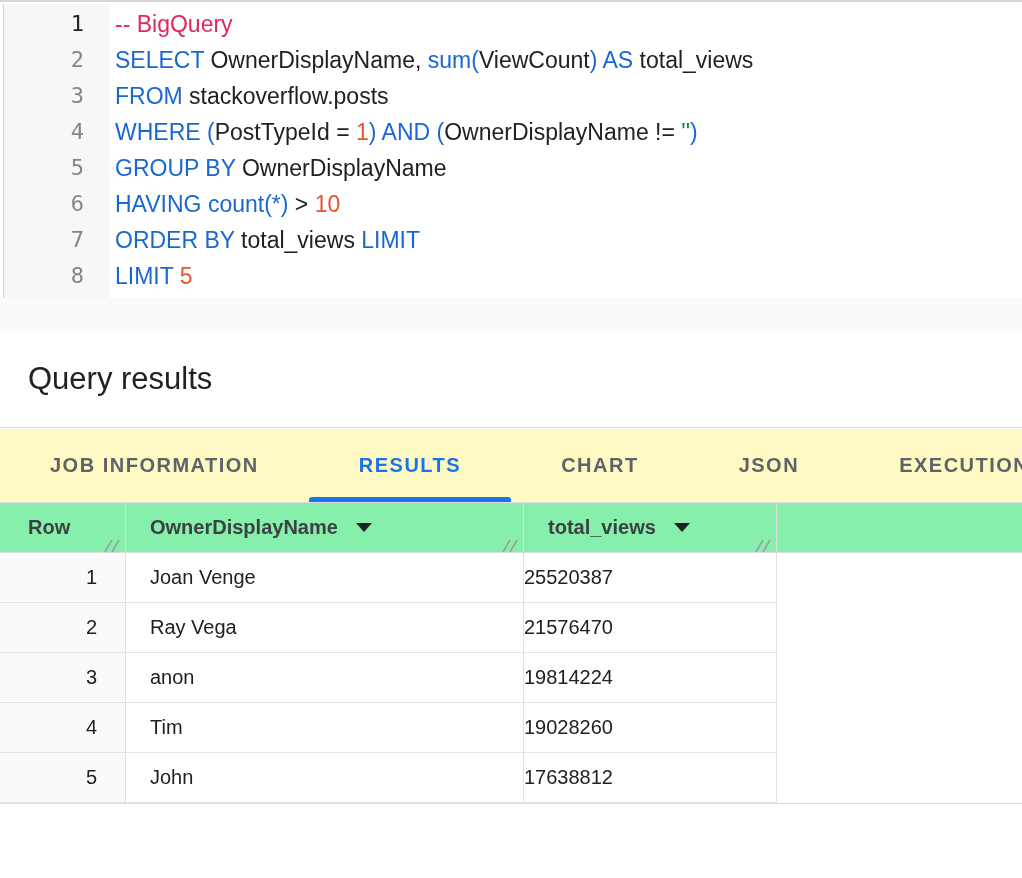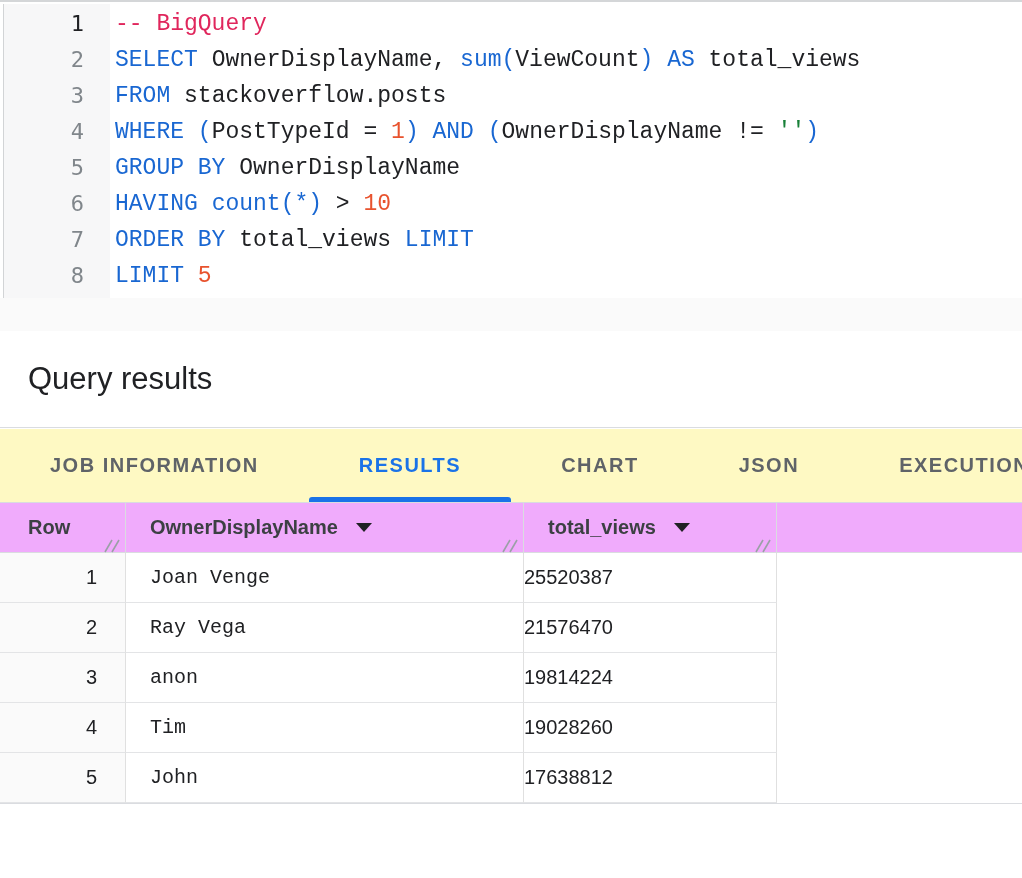--- a/index.html
+++ b/index.html
@@ -23,21 +23,21 @@
   }
   .code-lines{position:absolute;left:0;top:4px;width:1022px;}
   .line{display:flex;height:36px;line-height:36px;}
   .lnum{
     width:110px;box-sizing:border-box;padding-right:26px;text-align:right;
     font-family:"DejaVu Sans Mono",monospace;font-size:22px;color:#80868b;
     flex:0 0 110px;
   }
   .lnum.active{color:#202124;}
   .lcode{
-    padding-left:5px;font-family:Liberation Mono, monospace;font-size:23px;
+    padding-left:5px;font-family:Liberation Sans, sans-serif;font-size:23px;
     white-space:pre;color:var(--text,#202124);
   }
   .tok-kw{color:var(--kw,#1967d2);}
   .tok-pl{color:var(--text,#202124);}
   .tok-num{color:var(--num,#e8532e);}
   .tok-str{color:var(--str,#188038);}
   .tok-com{color:var(--com,#e0265c);}
   
   .results-header{
     position:absolute;top:331px;left:0;width:1022px;height:97px;
@@ -56,21 +56,21 @@
     white-space:nowrap;cursor:pointer;text-transform:uppercase;
   }
   .tab.active{color:var(--accent,#1a73e8);}
   .tab.active::after{
     content:"";position:absolute;left:0;right:0;bottom:0;height:5px;
     background:var(--accent,#1a73e8);border-radius:3px 3px 0 0;
   }
   
   .rtable{position:absolute;top:502px;left:0;width:1022px;}
   .thead{
-    display:flex;height:51px;background:#f0abfc;box-sizing:border-box;
+    display:flex;height:51px;background:#86efac;box-sizing:border-box;
     border-top:1px solid #dadce0;border-bottom:1px solid #dadce0;
   }
   .th{
     position:relative;display:flex;align-items:center;box-sizing:border-box;
     font-size:20px;font-weight:bold;color:#3c4043;
     border-right:1px solid #dadce0;
   }
   .th-row{width:126px;padding-left:28px;}
   .th-owner{width:398px;padding-left:24px;}
   .th-views{width:253px;padding-left:24px;}
@@ -80,21 +80,21 @@
     border-left:8px solid transparent;border-right:8px solid transparent;
     border-top:9px solid #202124;cursor:pointer;
   }
   .grip{position:absolute;right:5px;bottom:2px;width:16px;height:15px;cursor:col-resize;}
   .trow{display:flex;height:50px;}
   .td{
     box-sizing:border-box;font-size:20px;line-height:49px;color:#202124;
     border-bottom:1px solid #e3e4e6;overflow:hidden;white-space:nowrap;
   }
   .td-num{width:126px;background:#fafafa;border-right:1px solid #e0e0e0;text-align:right;padding-right:28px;}
-  .td-owner{width:398px;background:#fff;border-right:1px solid #e0e0e0;padding-left:24px;font-family:Liberation Mono, monospace;}
+  .td-owner{width:398px;background:#fff;border-right:1px solid #e0e0e0;padding-left:24px;}
   .td-views{width:253px;background:#fff;border-right:1px solid #e0e0e0;text-align:left;padding-right:28px;}
   .td-fill{flex:1;background:#fff;border-bottom:none;}
   .table-bottom-line{position:absolute;left:0;width:1022px;height:1px;background:#dadce0;}
 </style>
 </head>
 <body>
 
 <div class="editor">
   <div class="gutter-bg"></div>
   <div class="editor-bottom-strip"></div>

